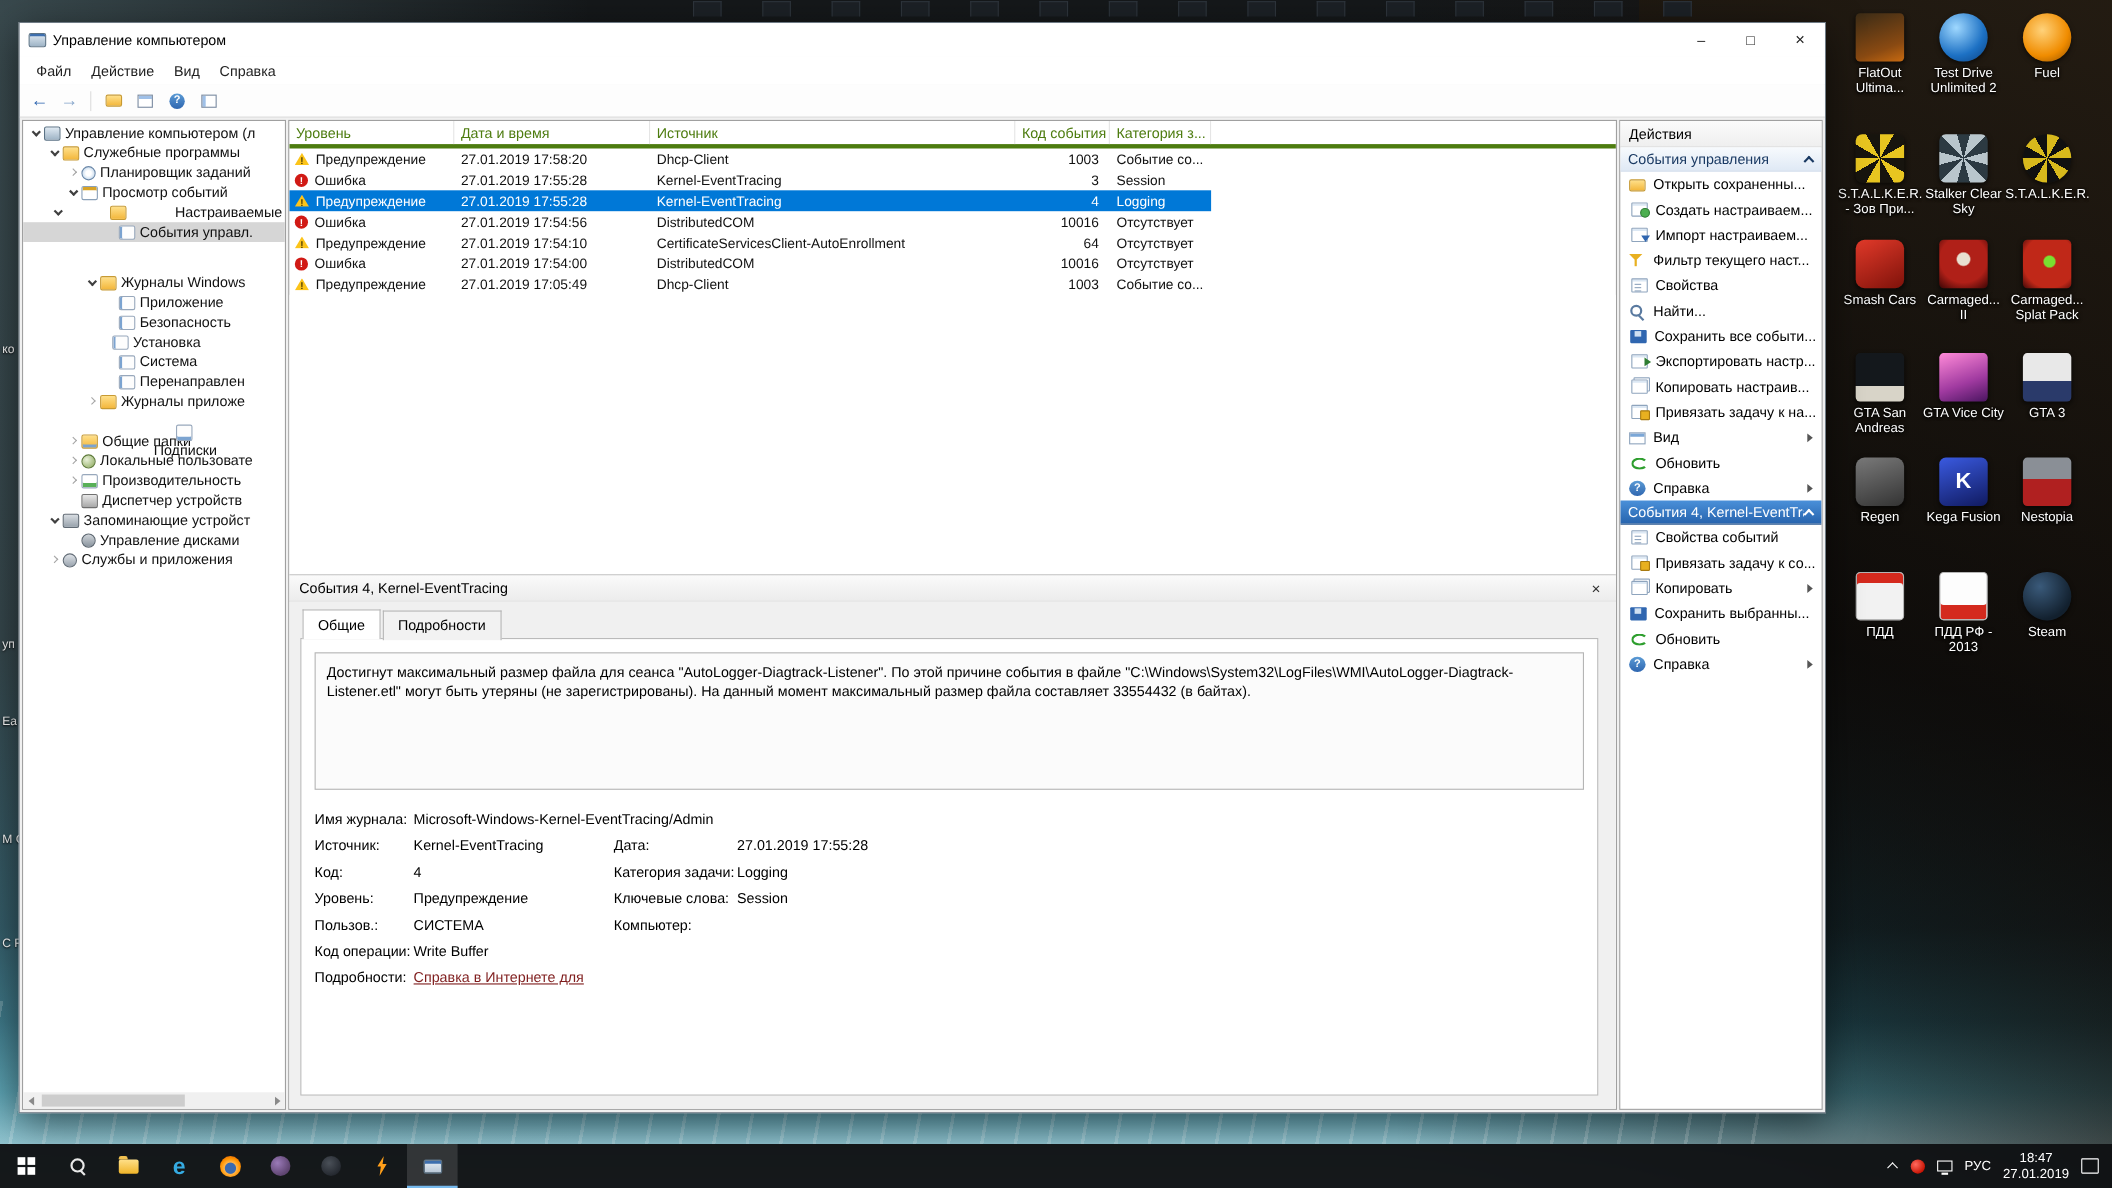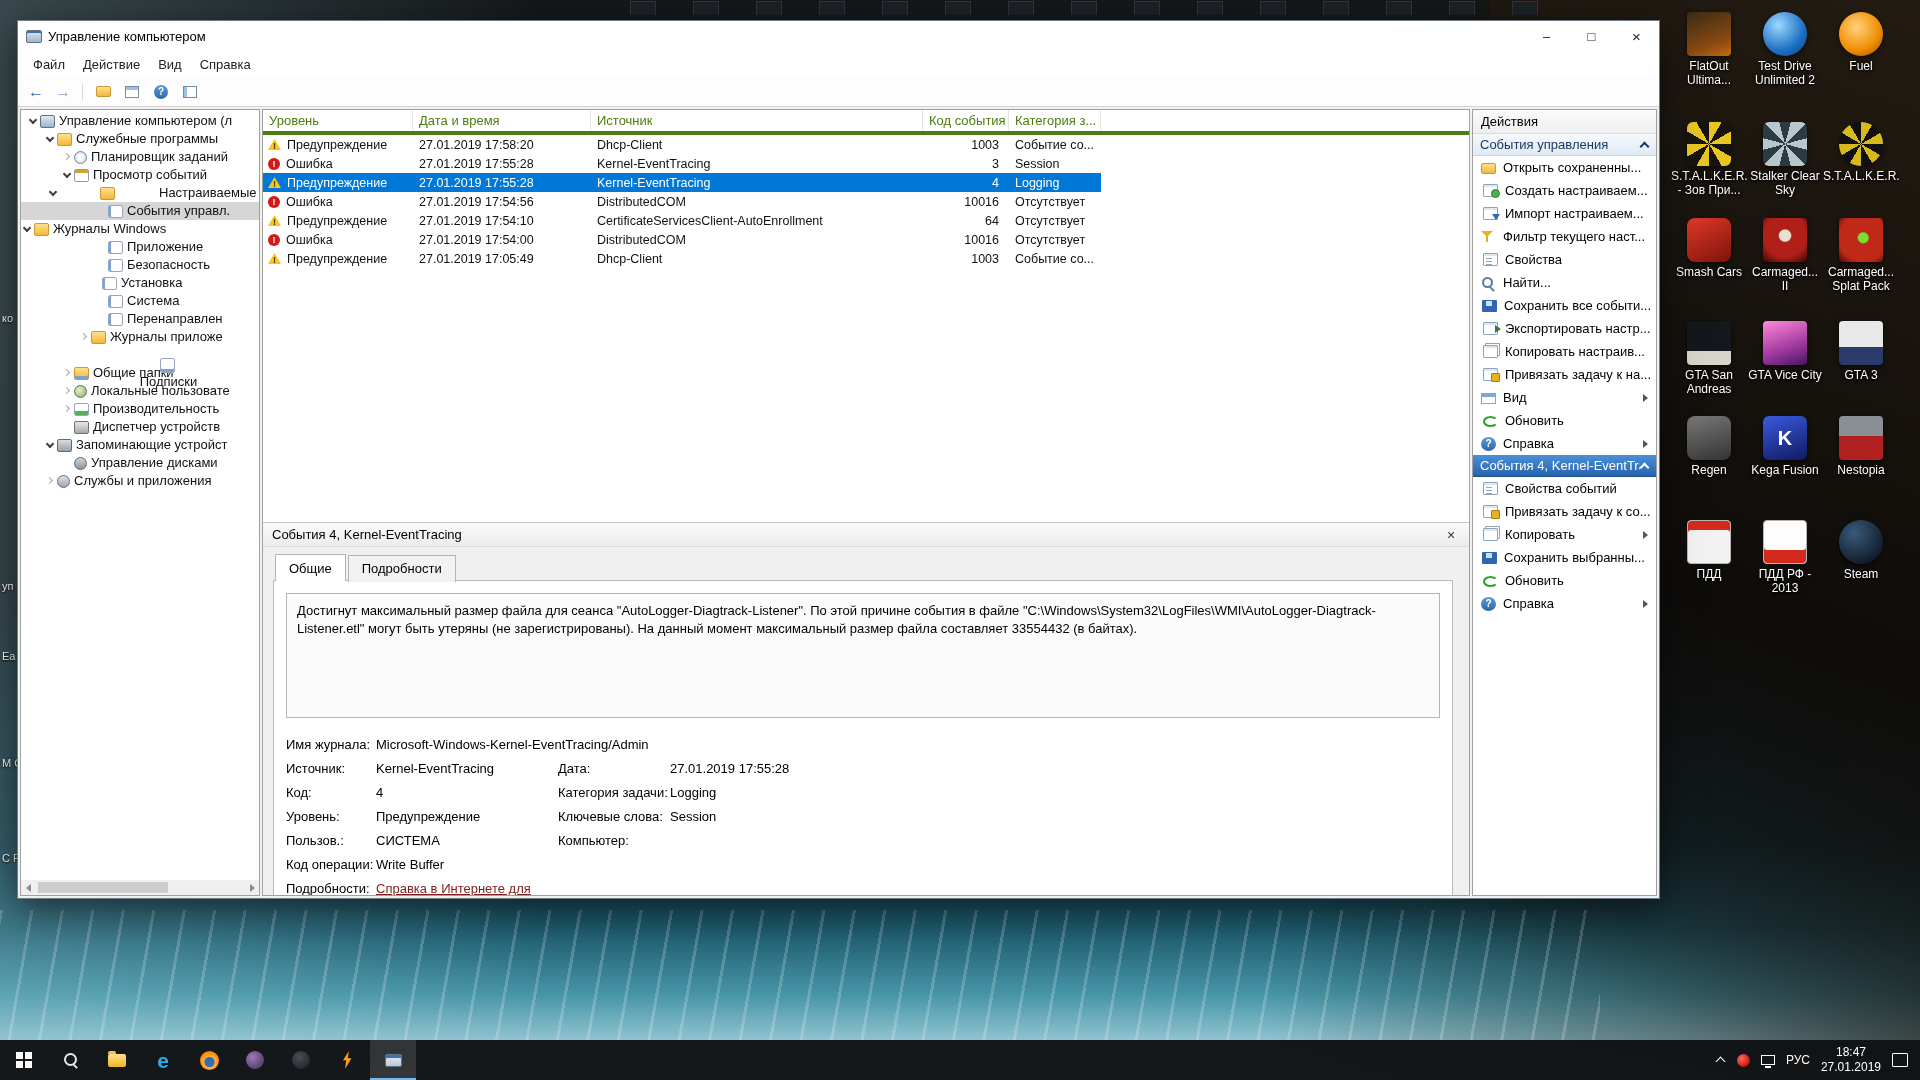--- a/index.html
+++ b/index.html
@@ -37,21 +37,21 @@
   .di-gtavc{background:linear-gradient(160deg,#ff8ad8,#a03aa0 60%,#4a1560);}
   .di-gta3{background:linear-gradient(180deg,#e8e8e8 58%,#2a3a6a 58%);}
   .di-regen{background:linear-gradient(160deg,#7a7a7a,#333);border-radius:8px;}
   .di-kega{background:linear-gradient(160deg,#3a5ae0,#101a60);border-radius:6px;}
   .di-nestopia{background:linear-gradient(180deg,#8a8f96 45%,#b02020 45%);}
   .di-pdd{background:#f2f2f2;border:1px solid #b5b5b5;box-shadow:inset 0 9px 0 #d42a1e;}
   .di-pdd2013{background:#fdfdfd;border:1px solid #b5b5b5;box-shadow:inset 0 -13px 0 #d42a1e;}
   .di-steam{border-radius:50%;background:radial-gradient(circle at 35% 30%,#3a5a7a,#12202e 72%);}
   .lfrag{position:absolute;left:2px;color:#fff;font-size:11px;text-shadow:0 1px 2px #000;white-space:nowrap;}
   
-  .window{position:absolute;left:17px;top:20px;width:1643px;height:879px;background:#f0f0f0;
+  .window{position:absolute;left:17px;top:20px;width:1643px;height:992px;background:#f0f0f0;
     border:1px solid #6f7b85;box-shadow:0 10px 34px rgba(0,0,0,.55);z-index:3;display:flex;flex-direction:column;}
   .titlebar{height:30px;background:#fff;display:flex;align-items:center;padding-left:8px;flex:0 0 30px;}
   .win-ico{width:16px;height:13px;background:linear-gradient(#dfe9f2,#9fb4c6);border:1px solid #5b7285;border-radius:2px;
     box-shadow:inset 0 2px 0 #3e6fae;margin-right:6px;}
   .title{font-size:13px;color:#000;}
   .caption-btns{margin-left:auto;display:flex;height:30px;}
   .cap-btn{width:45px;height:30px;display:flex;align-items:center;justify-content:center;font-size:13px;color:#222;}
   .cap-btn.close{font-size:15px;}
   .menubar{height:26px;background:#fff;display:flex;align-items:center;padding-left:6px;flex:0 0 26px;}
   .menu-item{padding:4px 9px;font-size:13px;color:#222;}
@@ -382,21 +382,21 @@
             <div class="tree-row" style="padding-left: 26px; gap: 40px;">
               <div class="chev expanded"></div>
               <div class="ti ti-folder"></div>
               <div class="tree-label">Настраиваемые пр</div>
             </div>
             <div class="tree-row sel" style="padding-left: 74px;">
               <div class="chev none"></div>
               <div class="ti ti-log"></div>
               <div class="tree-label">События управл.</div>
             </div>
-            <div class="tree-row" style="">
+            <div class="tree-row" style="padding-left: 57px; margin-top: 28px;">
               <div class="chev expanded"></div>
               <div class="ti ti-folder"></div>
               <div class="tree-label">Журналы Windows</div>
             </div>
             <div class="tree-row" style="padding-left: 74px;">
               <div class="chev none"></div>
               <div class="ti ti-log"></div>
               <div class="tree-label">Приложение</div>
             </div>
             <div class="tree-row" style="padding-left: 74px;">

